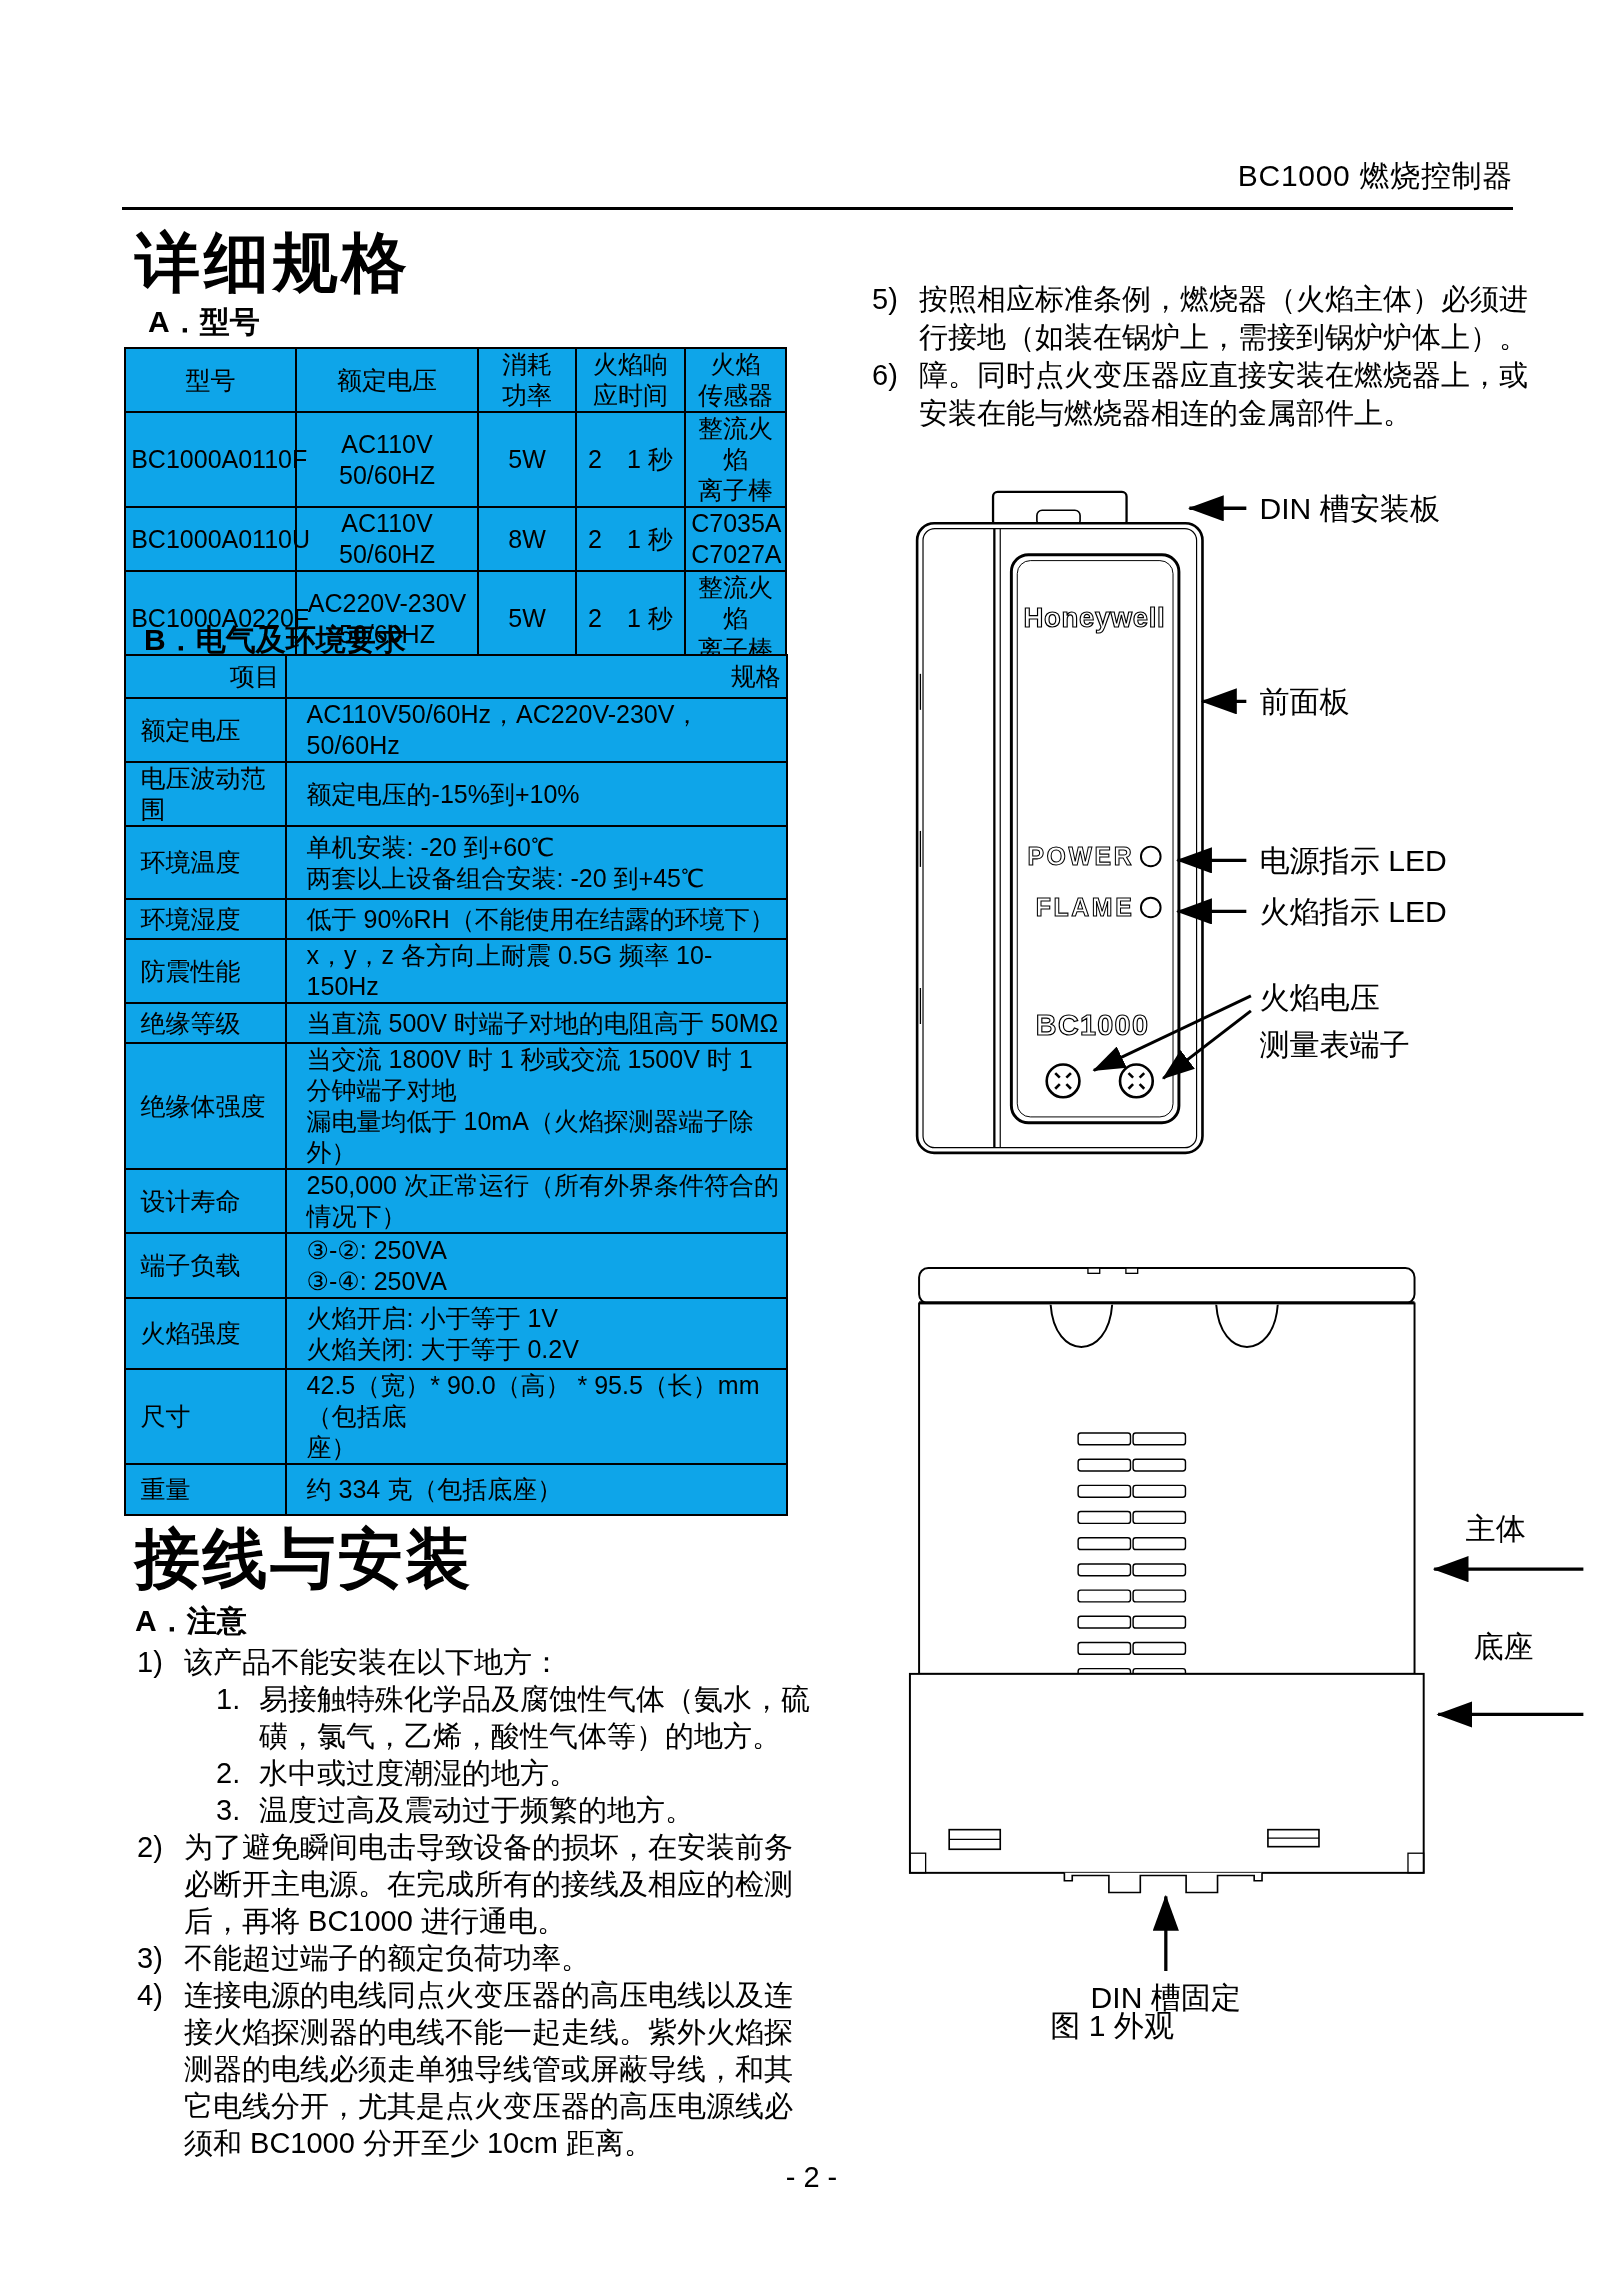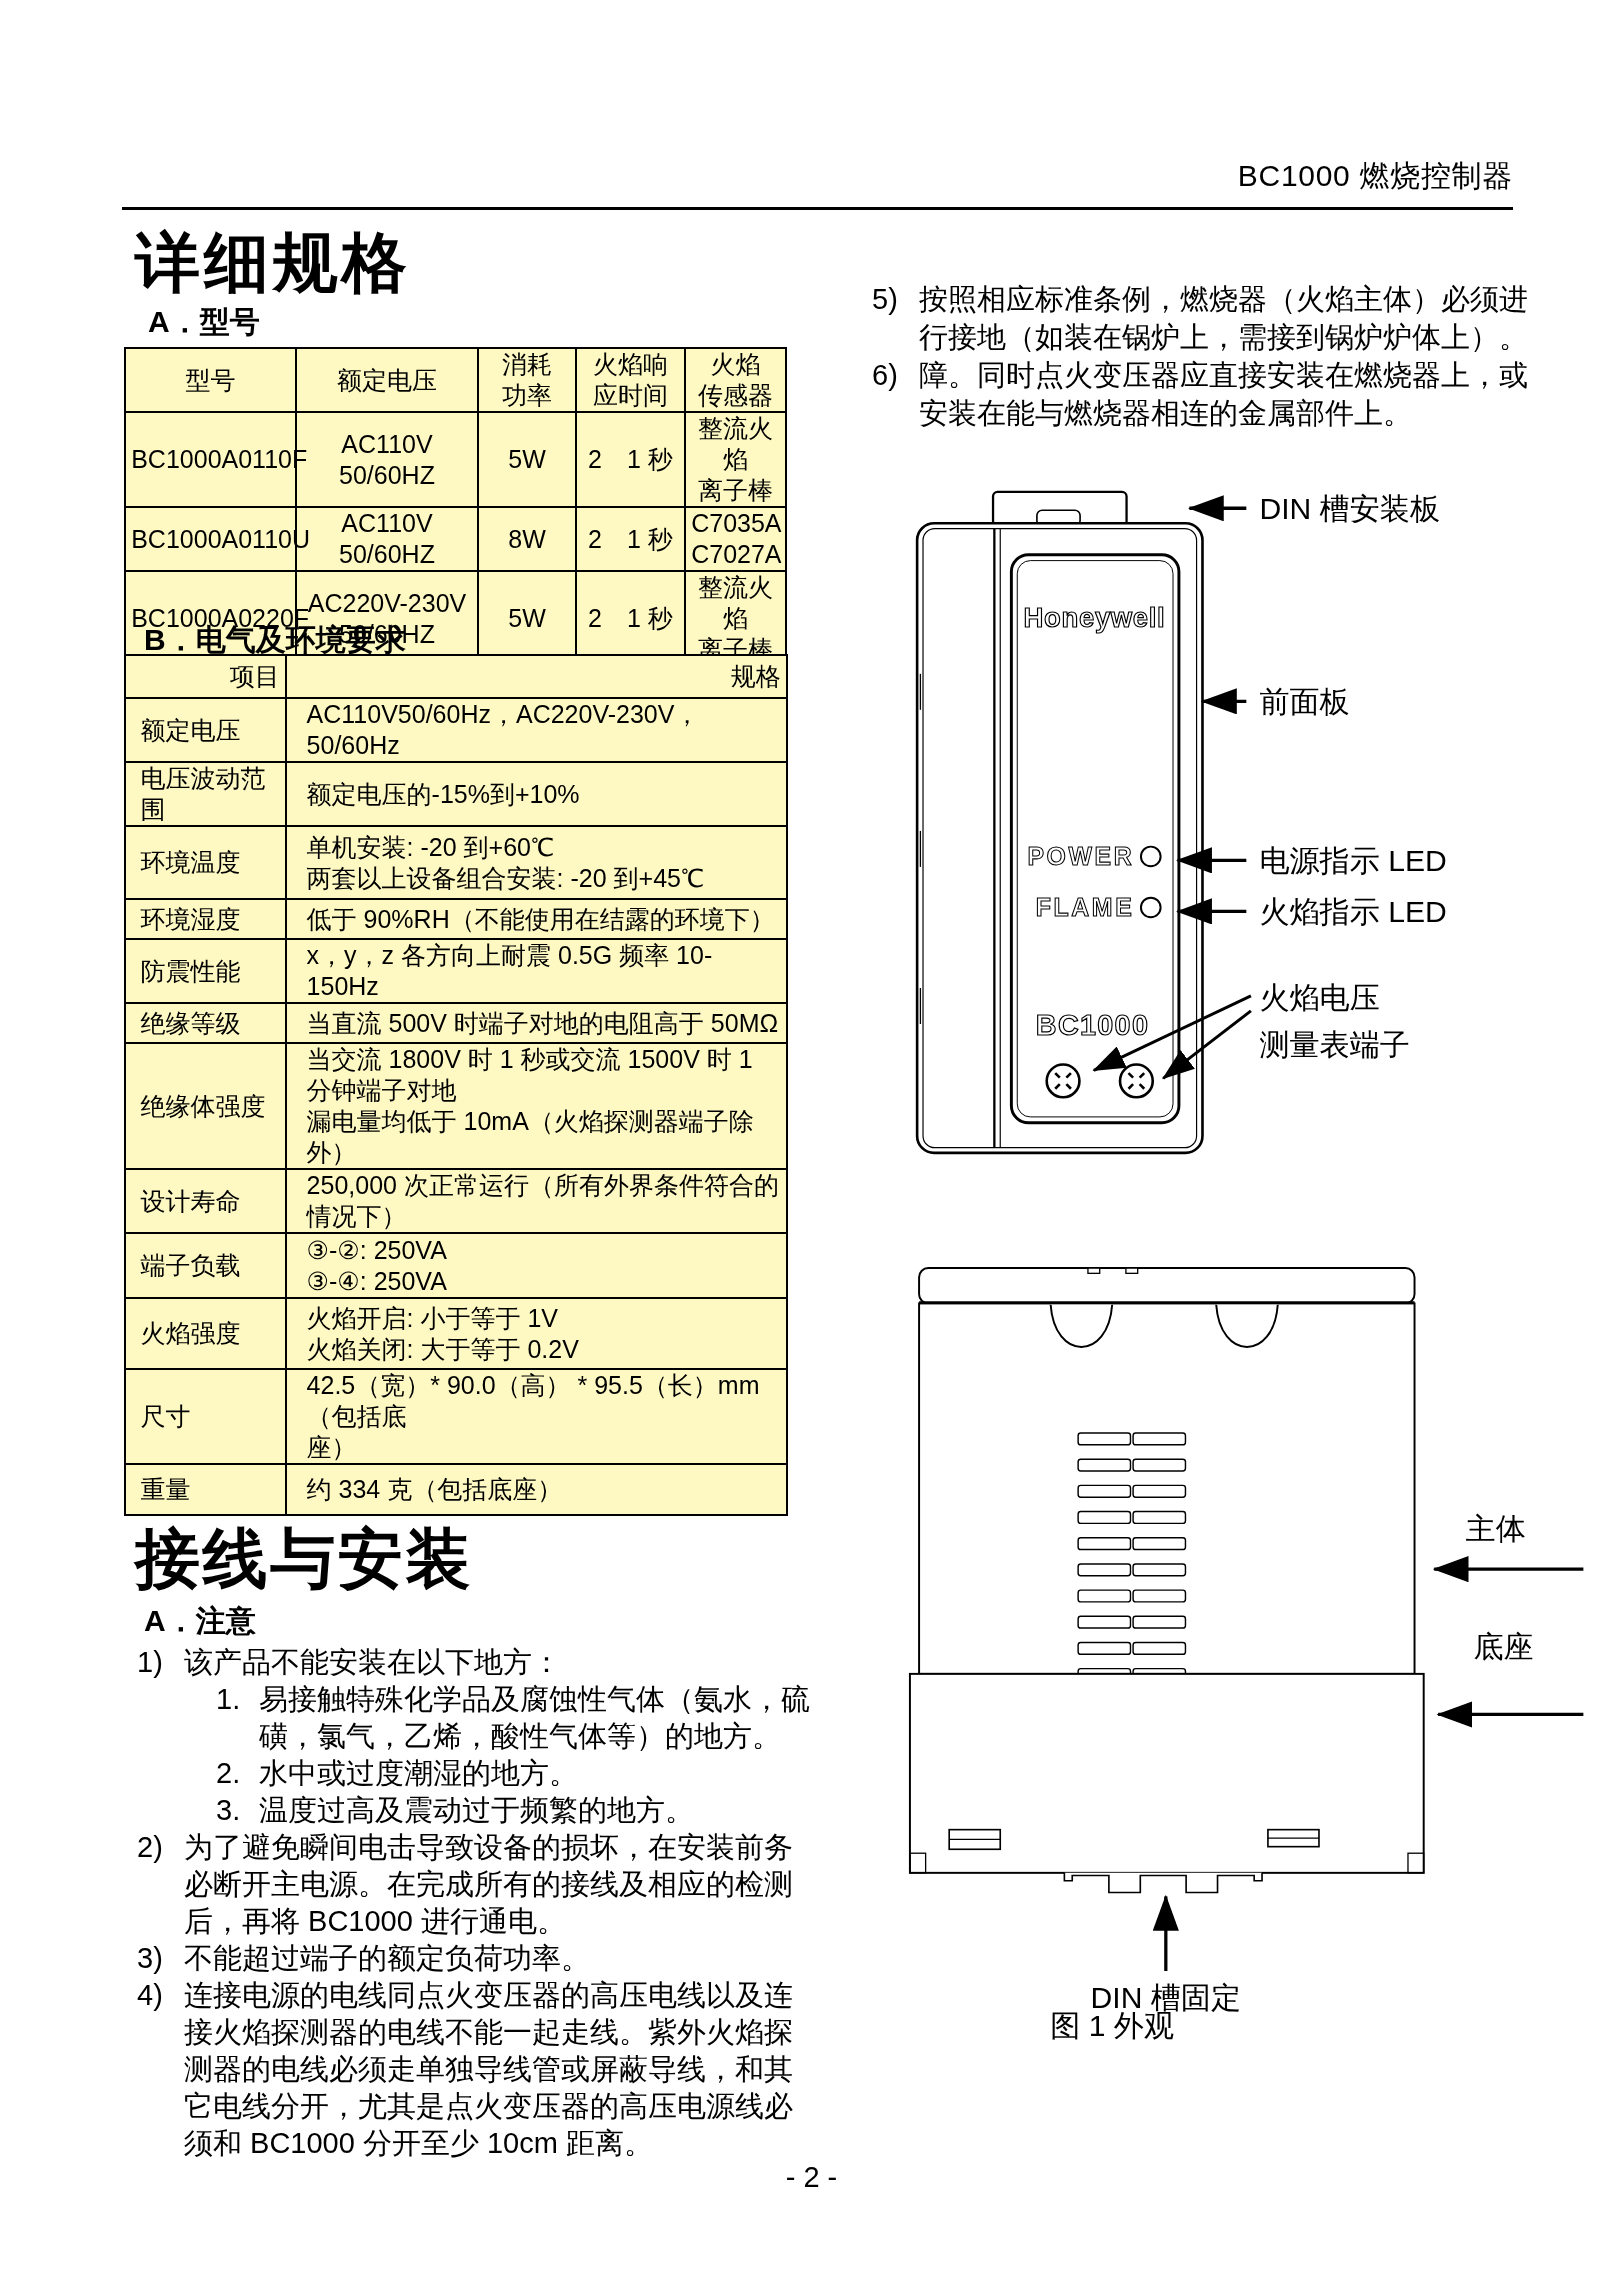--- a/index.html
+++ b/index.html
@@ -7,23 +7,23 @@
         font-family:"Liberation Sans",sans-serif;color:#000;overflow:hidden;}
   .abs{position:absolute;}
   
   .header-title{top:156px;right:109px;font-size:30px;letter-spacing:0.7px;}
   .header-rule{top:207px;left:122px;width:1391px;height:3.3px;background:#000;}
   
   .spec-title{left:135px;top:219px;font-size:65px;font-weight:bold;letter-spacing:3.9px;}
   .model-heading{left:148px;top:302px;font-size:30px;font-weight:bold;}
   .elec-heading{left:136px;top:620px;font-size:30px;font-weight:bold;margin-left:8px;}
   .wiring-title{left:135px;top:1515px;font-size:65px;font-weight:bold;letter-spacing:2.6px;}
-  .notice-heading{left:144px;top:1601px;font-size:30px;font-weight:bold;}
-  
-  table{border-collapse:collapse;table-layout:fixed;background:#fef9c3;padding-left:22px;}
+  .notice-heading{left:135px;top:1601px;font-size:30px;font-weight:bold;}
+  
+  table{border-collapse:collapse;table-layout:fixed;background:#0ea5e9;padding-left:22px;}
   td,th{border:2px solid #000;font-weight:normal;white-space:pre-line;
         vertical-align:middle;font-size:25px;line-height:31px;padding:0 5.2px;}
   #table-a{left:124px;top:347px;width:662px;border:2.6px solid #000;}
   #table-a td,#table-a th{text-align:center;}
   #table-b{left:124px;top:654px;width:662px;border:2.6px solid #000;}
   #table-b th{text-align:right;}
   #table-b td.k{text-align:left;padding-left:14.4px;}
   #table-b td.v{text-align:left;padding-left:19.6px;}
   tr.h66{height:43px;}tr.h70{height:46px;}tr.h75{height:49px;}tr.h78{height:51px;}
   tr.h80{height:40px;}tr.h100{height:65px;}tr.h108{height:71px;}tr.h112{height:73px;}

